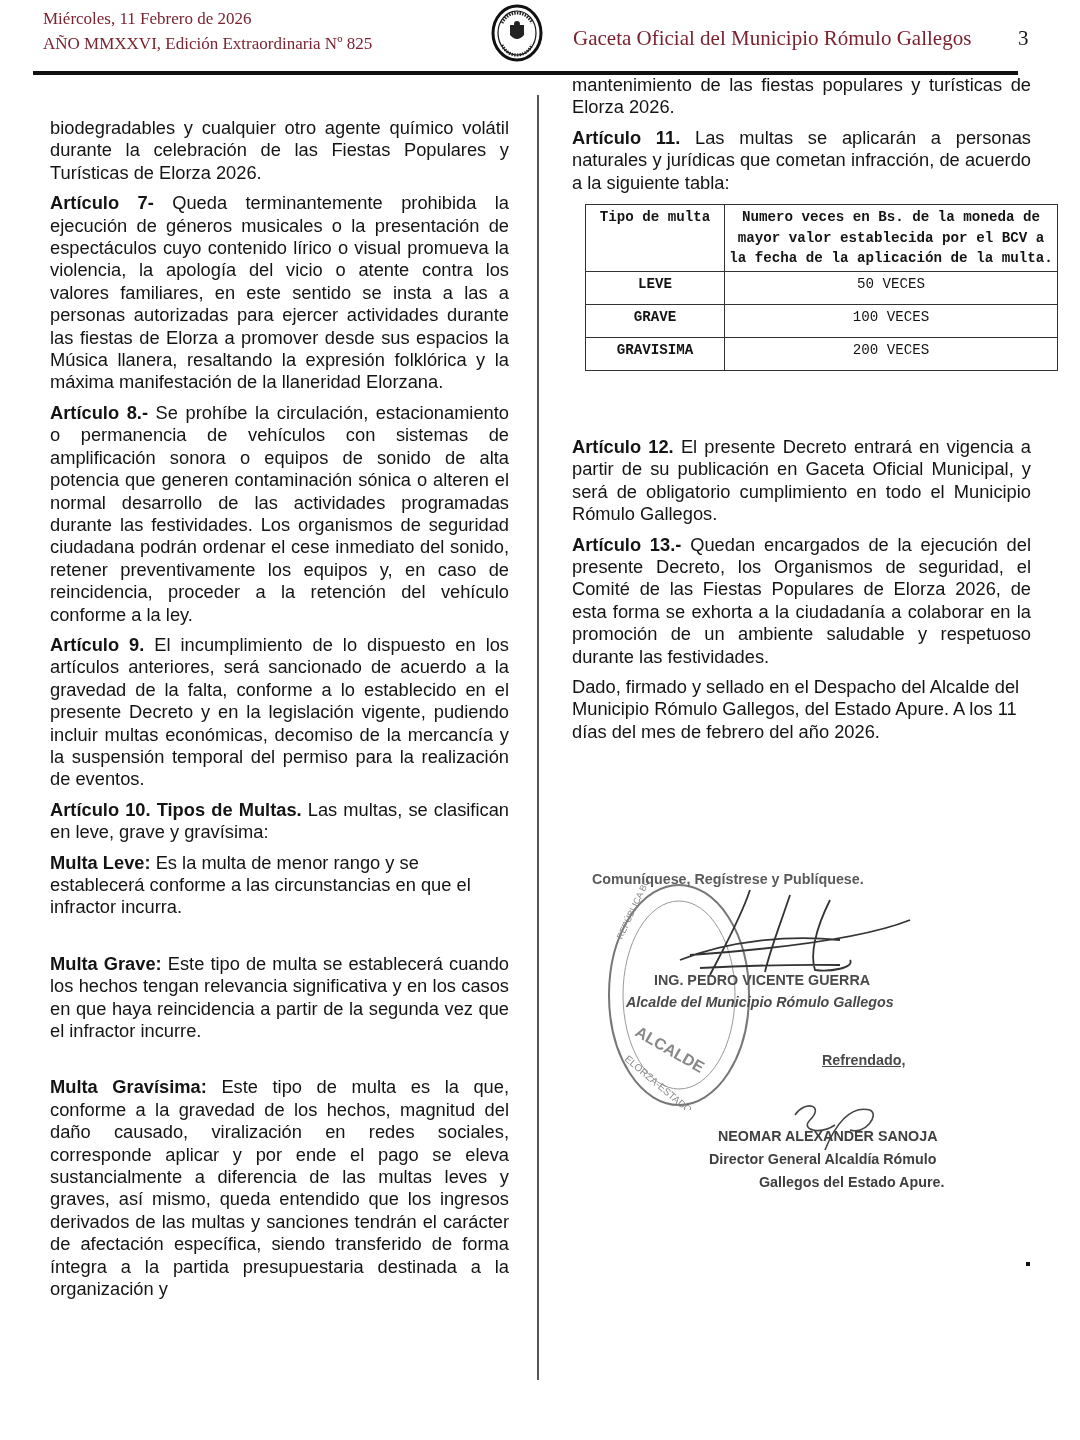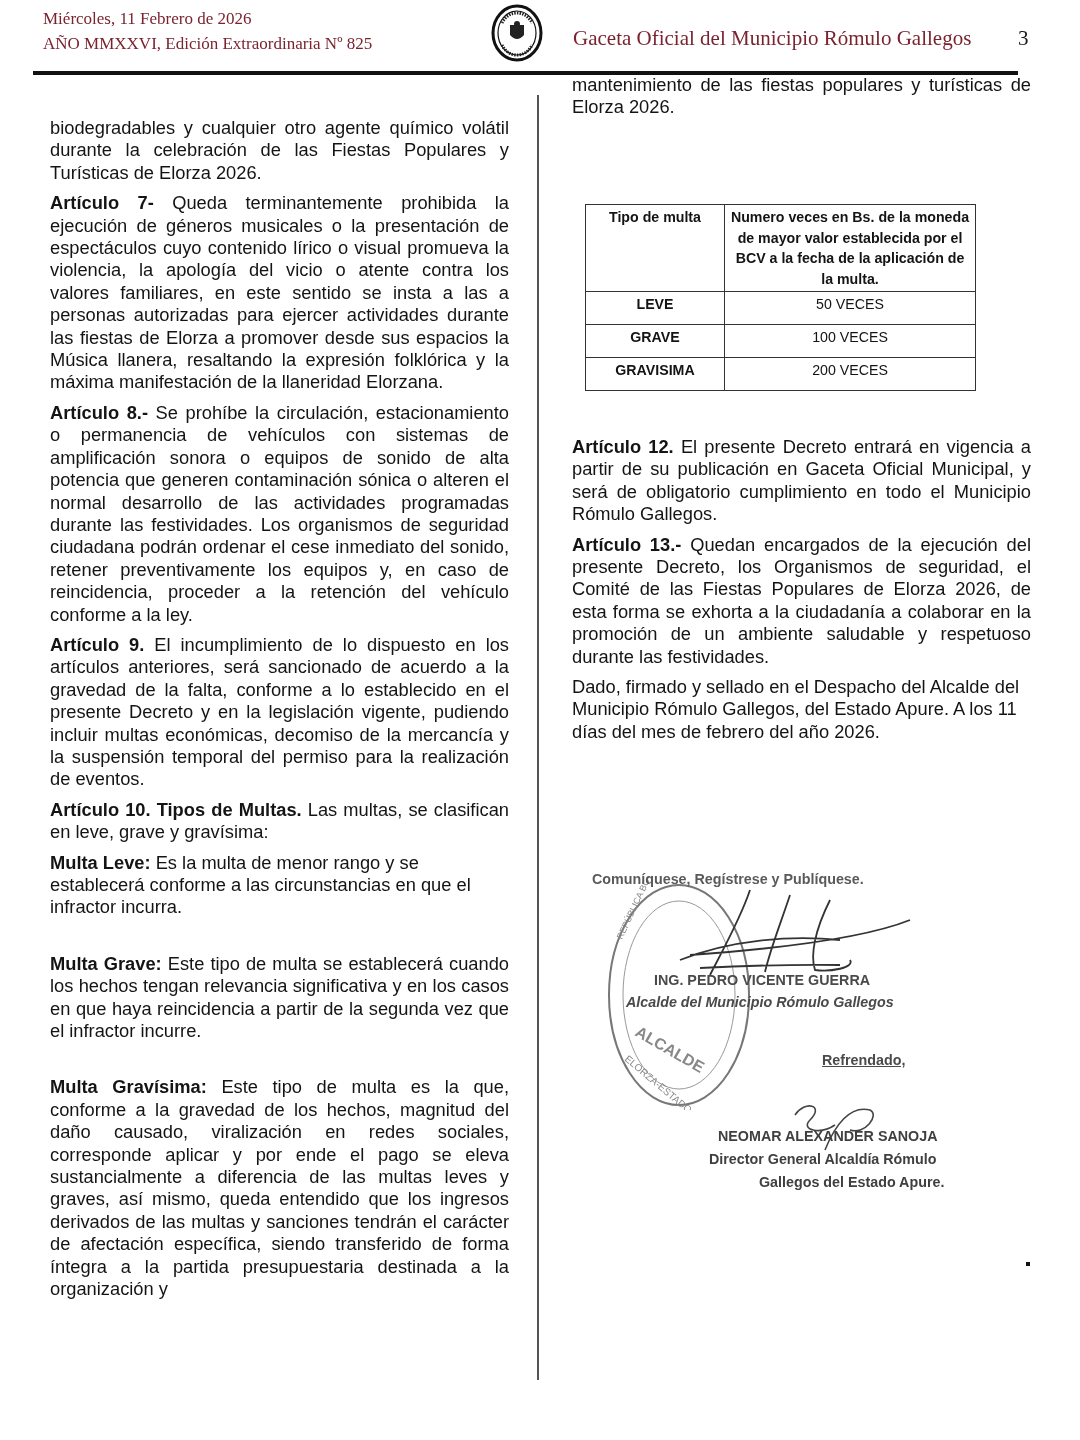--- a/index.html
+++ b/index.html
@@ -10,21 +10,21 @@
   .emblem { position: absolute; left: 490px; top: 3px; width: 54px; height: 60px; }
   .rule { position: absolute; left: 33px; top: 71px; width: 985px; height: 4px; background: #111; }
   .vdiv { position: absolute; left: 537px; top: 95px; width: 2px; height: 1285px; background: #555; }
   .col { position: absolute; font-family: "Liberation Sans", "DejaVu Sans", sans-serif; font-size: 18.3px; line-height: 22.4px; text-align: justify; }
   .col-left { left: 50px; top: 74px; width: 459px; margin-top: 43px; }
   .col-right { left: 572px; top: 74px; width: 459px; }
   .col p { margin: 0 0 8px 0; }
   .col b { font-weight: bold; }
   .gap-big { margin-top: 34px !important; }
   .nojust { text-align: left; }
-  table.fines { position: absolute; left: 585px; top: 204px; width: 391px; border-collapse: collapse; font-family: Liberation Sans, sans-serif; font-size: 14.2px; }
+  table.fines { position: absolute; left: 585px; top: 204px; width: 473px; border-collapse: collapse; font-family: Liberation Mono, monospace; font-size: 14.2px; }
   table.fines td, table.fines th { border: 1.6px solid #333; text-align: center; vertical-align: top; padding: 2px 4px; line-height: 20.5px; }
   table.fines th { font-weight: bold; }
   table.fines th.c1 { width: 130px; }
   table.fines td.type { font-weight: bold; height: 28px; }
   table.fines td.val { font-weight: normal; text-align: center; }
   .sig { position: absolute; font-family: "Liberation Sans", "DejaVu Sans", sans-serif; font-weight: bold; color: #5a5a5a; font-size: 14.3px; }
   .stamp { position: absolute; left: 604px; top: 880px; width: 150px; height: 230px; }
   .signature { position: absolute; left: 640px; top: 880px; width: 280px; height: 110px; }
   .signature2 { position: absolute; left: 780px; top: 1095px; width: 110px; height: 60px; }
   .dot { position: absolute; left: 1026px; top: 1262px; width: 4px; height: 4px; background: #111; }
@@ -58,20 +58,21 @@
   <p><b>Artículo 8.-</b><span> Se prohíbe la circulación, estacionamiento o permanencia de vehículos con sistemas de amplificación sonora o equipos de sonido de alta potencia que generen contaminación sónica o alteren el normal desarrollo de las actividades programadas durante las festividades. Los organismos de seguridad ciudadana podrán ordenar el cese inmediato del sonido, retener preventivamente los equipos y, en caso de reincidencia, proceder a la retención del vehículo conforme a la ley.</span></p>
   <p><b>Artículo 9.</b><span> El incumplimiento de lo dispuesto en los artículos anteriores, será sancionado de acuerdo a la gravedad de la falta, conforme a lo establecido en el presente Decreto y en la legislación vigente, pudiendo incluir multas económicas, decomiso de la mercancía y la suspensión temporal del permiso para la realización de eventos.</span></p>
   <p><b>Artículo 10. Tipos de Multas.</b><span> Las multas, se clasifican en leve, grave y gravísima:</span></p>
   <p class="nojust"><b>Multa Leve:</b><span> Es la multa de menor rango y se establecerá conforme a las circunstancias en que el infractor incurra.</span></p>
   <p class="gap-big"><b>Multa Grave:</b><span> Este tipo de multa se establecerá cuando los hechos tengan relevancia significativa y en los casos en que haya reincidencia a partir de la segunda vez que el infractor incurre.</span></p>
   <p class="gap-big"><b>Multa Gravísima:</b><span> Este tipo de multa es la que, conforme a la gravedad de los hechos, magnitud del daño causado, viralización en redes sociales, corresponde aplicar y por ende el pago se eleva sustancialmente a diferencia de las multas leves y graves, así mismo, queda entendido que los ingresos derivados de las multas y sanciones tendrán el carácter de afectación específica, siendo transferido de forma íntegra a la partida presupuestaria destinada a la organización y</span></p>
 </div>
 
 <div class="col col-right">
   <p>mantenimiento de las fiestas populares y turísticas de Elorza 2026.</p>
+  <p><b>Artículo 11.</b><span> Las multas se aplicarán a personas naturales y jurídicas que cometan infracción, de acuerdo a la siguiente tabla:</span></p>
 </div>
 
 <table class="fines">
   <tbody>
       <tr>
     <th class="c1">Tipo de multa</th>
     <th>Numero veces en Bs. de la moneda de mayor valor establecida por el BCV a la fecha de la aplicación de la multa.</th>
   </tr>
   <tr>
     <td class="type">LEVE</td>

